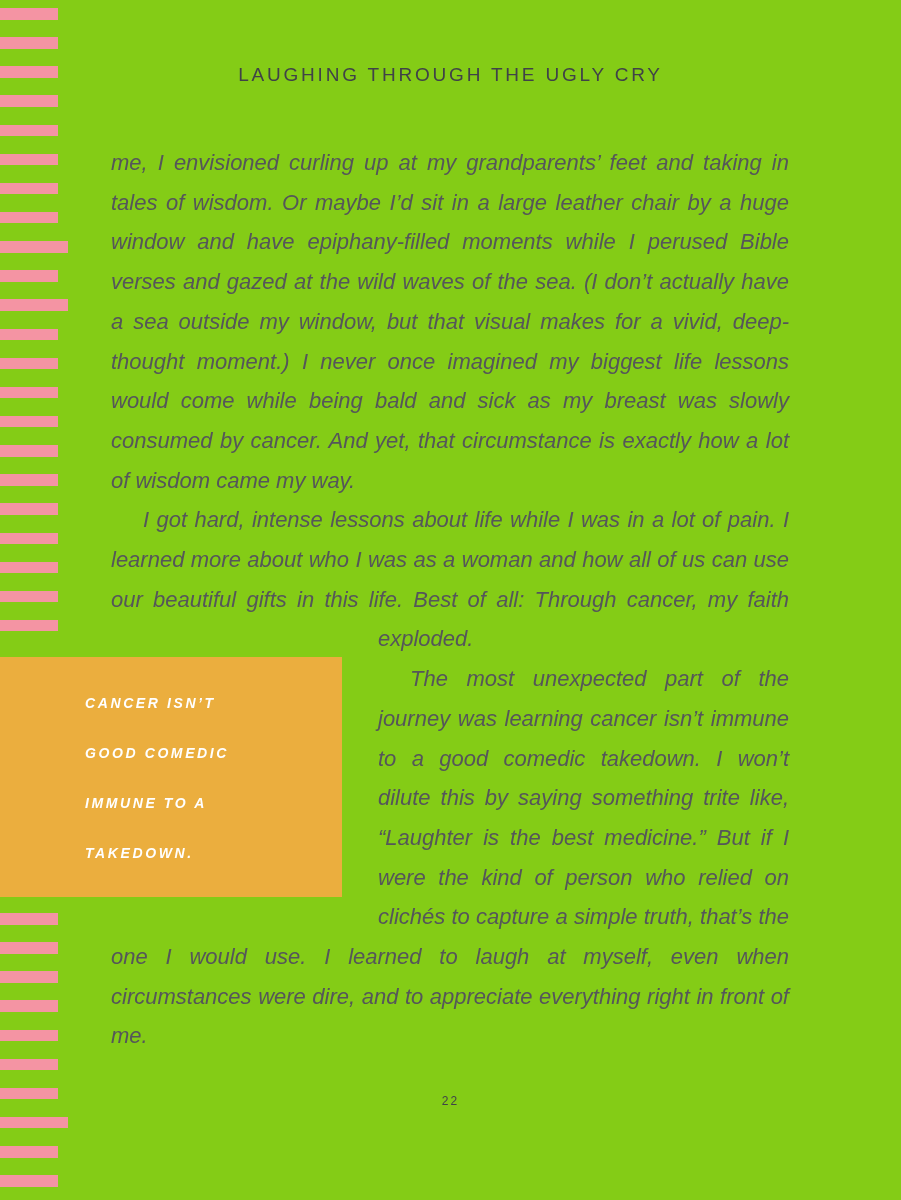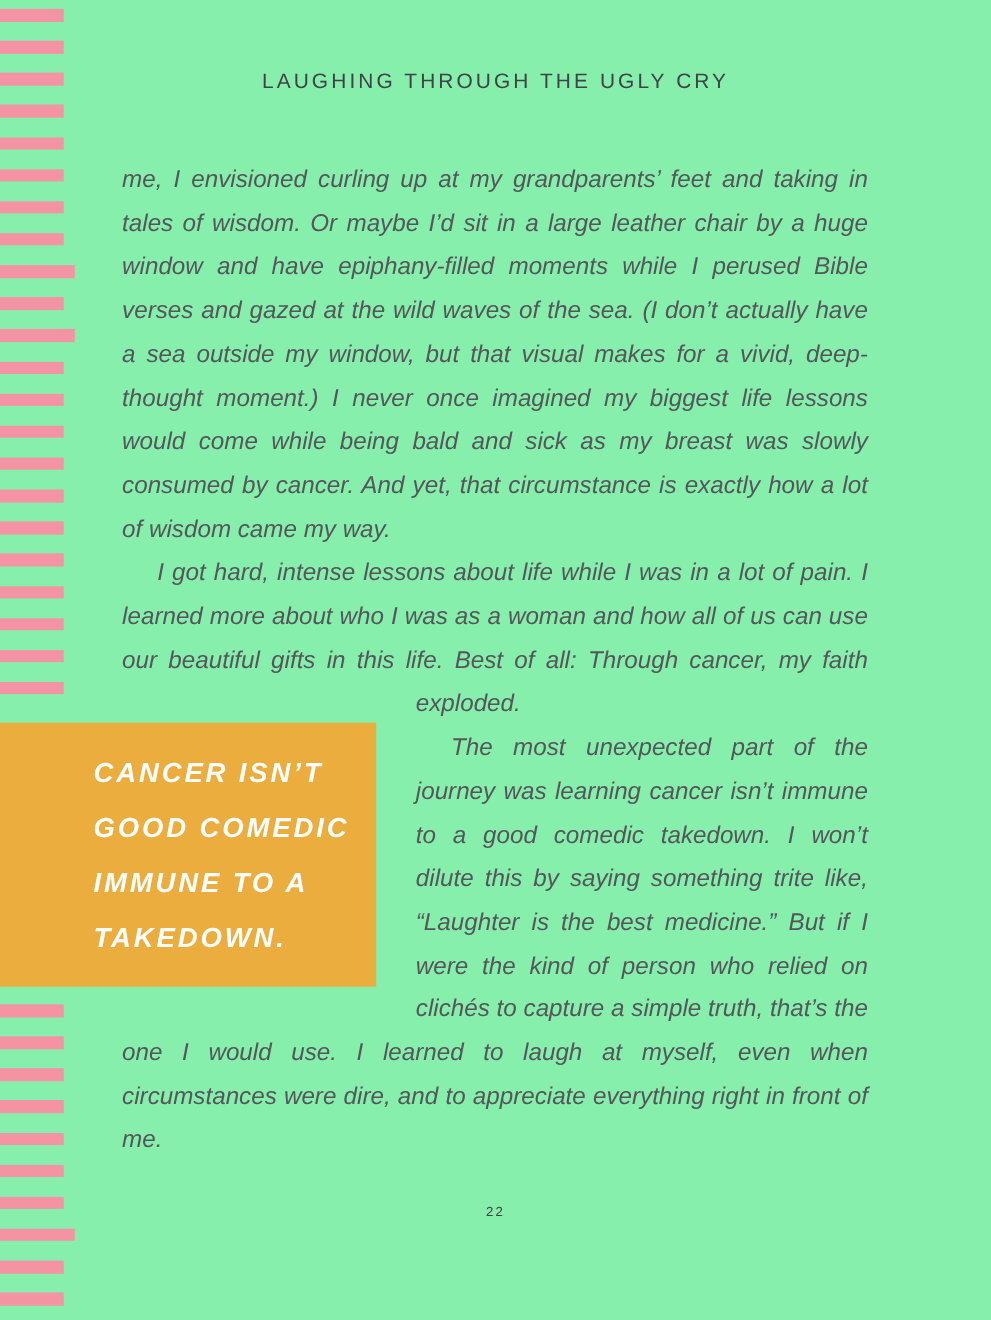--- a/index.html
+++ b/index.html
@@ -1,21 +1,21 @@
 <!DOCTYPE html>
 <html><head>
 <meta charset="utf-8">
 <style>
   html, body { margin: 0; padding: 0; background: #e9e9e9; }
   .page {
     position: relative;
     width: 901px;
     height: 1200px;
     margin: 0 auto;
-    background: #86efac;
+    background: #84cc16;
     overflow: hidden;
     font-family: "Liberation Sans", sans-serif;
   }
 
   
   .stripes { position: absolute; left: 0; }
   .stripes-top { top: 8px; }
   .stripes-bottom { top: 913px; }
   .stripe {
     width: 58px;
@@ -62,21 +62,21 @@
     box-sizing: border-box;
     width: 342px;
     height: 240px;
     margin: 38px 36px 38px -111px;
     padding: 21px 34px 0 85px;
     background: #EBAE3E;
     text-indent: 0;
   }
   .pq-line {
     display: block;
-    font-size: 25px;
+    font-size: 14px;
     font-weight: bold;
     letter-spacing: 2.6px;
     line-height: 50px;
     color: #FFFFFF;
     text-align: left;
     white-space: nowrap;
   }
 
   
   .page-number {

